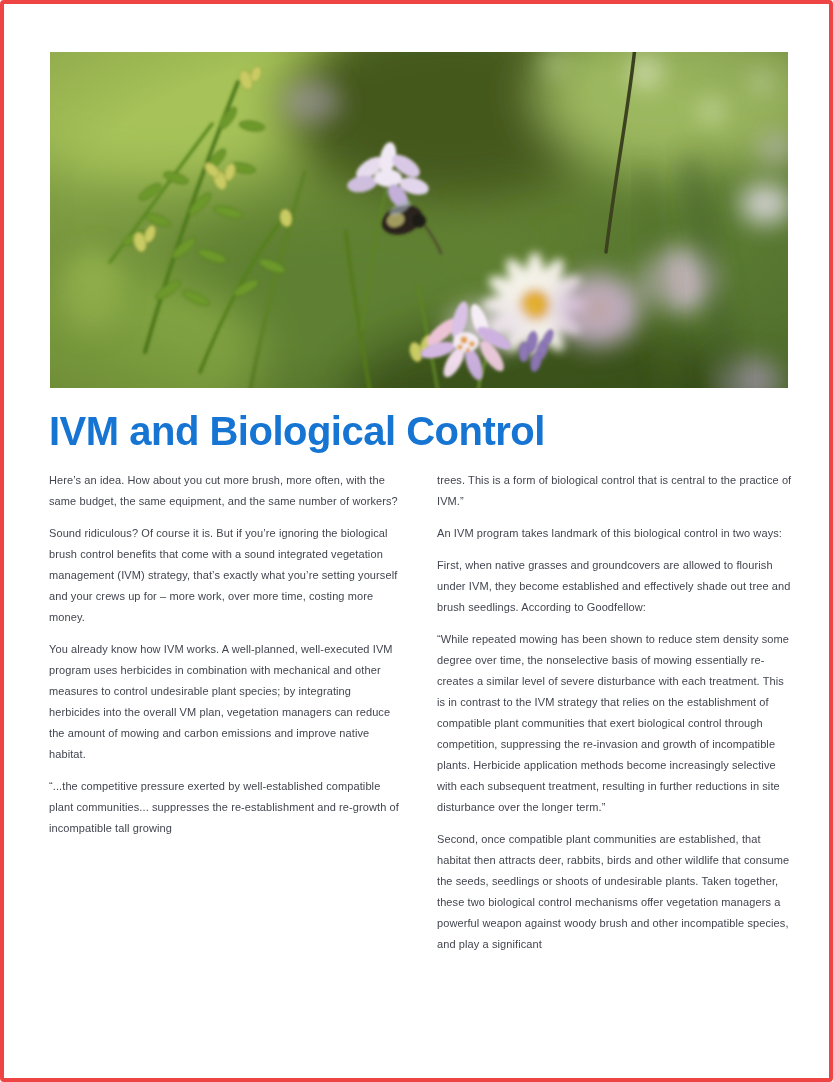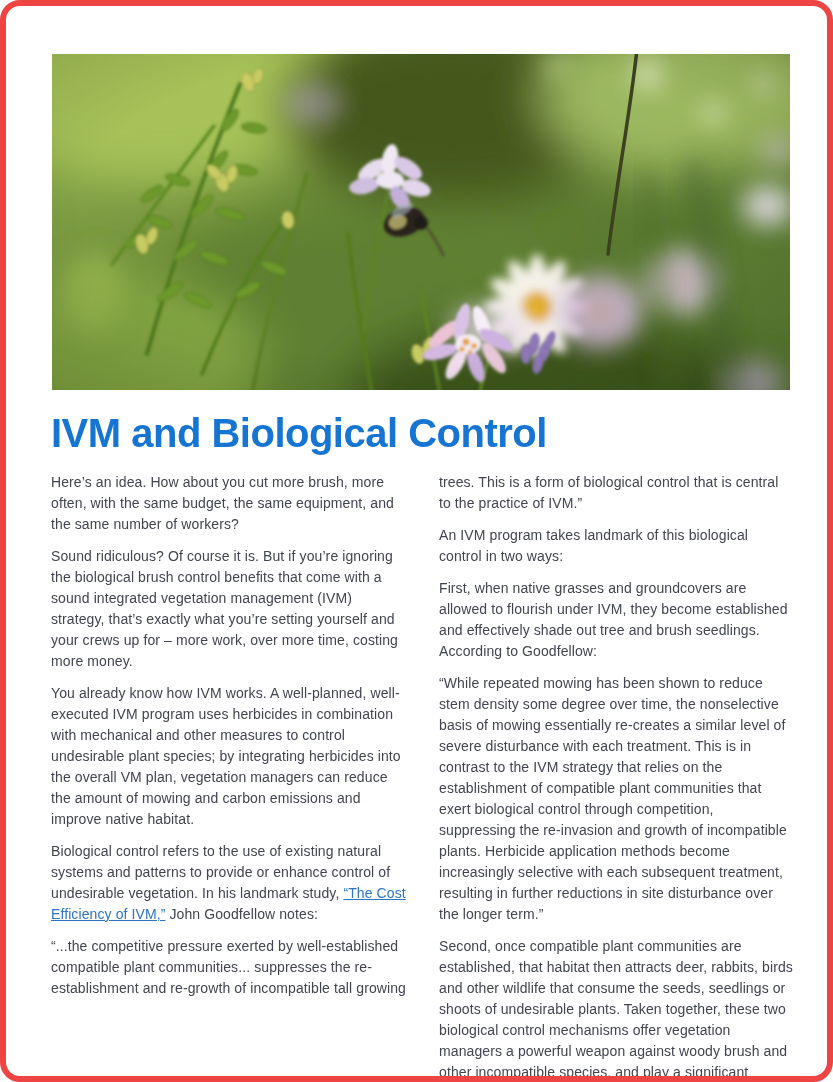--- a/index.html
+++ b/index.html
@@ -7,22 +7,22 @@
     --body-text:#42454f;
     --link-blue:#2e73c4;
   }
   *{box-sizing:border-box;margin:0;padding:0;}
   html,body{background:#fff;}
   body{font-family:"Liberation Sans", sans-serif;}
   .page{
     position:relative;
     width:833px;height:1082px;
     background:#fff;
-    border:6px solid #ef4444;
-    border-radius:20px;
+    border:4px solid #ef4444;
+    border-radius:4px;
     overflow:hidden;
   }
   .hero{
     position:absolute;left:46px;top:48px;
     width:738px;height:336px;
     overflow:hidden;
     background:#6d8c38;
   }
   .hero svg{display:block;width:100%;height:100%;}
   .page-title{
@@ -32,21 +32,21 @@
     color:var(--title-blue);
     line-height:1.15;
   }
   .columns{
     position:absolute;left:45px;top:466px;
     width:743px;
     display:flex;gap:33px;
   }
   .col{flex:1 1 0;}
   .col p{
-    font-size:14px;line-height:21px;
+    font-size:11px;line-height:21px;
     letter-spacing:0.1px;
     color:var(--body-text);
     margin:0 0 11px 0;
   }
   .col p:last-child{margin-bottom:0;}
   a.doc-link{
     color:var(--link-blue);
     text-decoration:underline;
     cursor:pointer;
   }
@@ -239,21 +239,20 @@
   </div>
 
   <h1 class="page-title">IVM and Biological Control</h1>
 
   <div class="columns">
 
     <div class="col">
       <p>Here’s an idea. How about you cut more brush, more often, with the same budget, the same equipment, and the same number of workers?</p>
       <p>Sound ridiculous? Of course it is. But if you’re ignoring the biological brush control benefits that come with a sound integrated vegetation management (IVM) strategy, that’s exactly what you’re setting yourself and your crews up for – more work, over more time, costing more money.</p>
       <p>You already know how IVM works. A well-planned, well-executed IVM program uses herbicides in combination with mechanical and other measures to control undesirable plant species; by integrating herbicides into the overall VM plan, vegetation managers can reduce the amount of mowing and carbon emissions and improve native habitat.</p>
-      <p><span>Biological control refers to the use of existing natural systems and patterns to provide or enhance control of undesirable vegetation. In his landmark study, </span><a class="doc-link">“The Cost Efficiency of IVM,”</a><span> John Goodfellow notes:</span></p>
       <p>“...the competitive pressure exerted by well-established compatible plant communities... suppresses the re-establishment and re-growth of incompatible tall growing</p>
     </div>
 
     <div class="col">
       <p>trees. This is a form of biological control that is central to the practice of IVM.”</p>
       <p>An IVM program takes landmark of this biological control in two ways:</p>
       <p>First, when native grasses and groundcovers are allowed to flourish under IVM, they become established and effectively shade out tree and brush seedlings. According to Goodfellow:</p>
       <p>“While repeated mowing has been shown to reduce stem density some degree over time, the nonselective basis of mowing essentially re-creates a similar level of severe disturbance with each treatment. This is in contrast to the IVM strategy that relies on the establishment of compatible plant communities that exert biological control through competition, suppressing the re-invasion and growth of incompatible plants. Herbicide application methods become increasingly selective with each subsequent treatment, resulting in further reductions in site disturbance over the longer term.”</p>
       <p>Second, once compatible plant communities are established, that habitat then attracts deer, rabbits, birds and other wildlife that consume the seeds, seedlings or shoots of undesirable plants. Taken together, these two biological control mechanisms offer vegetation managers a powerful weapon against woody brush and other incompatible species, and play a significant</p>
     </div>

